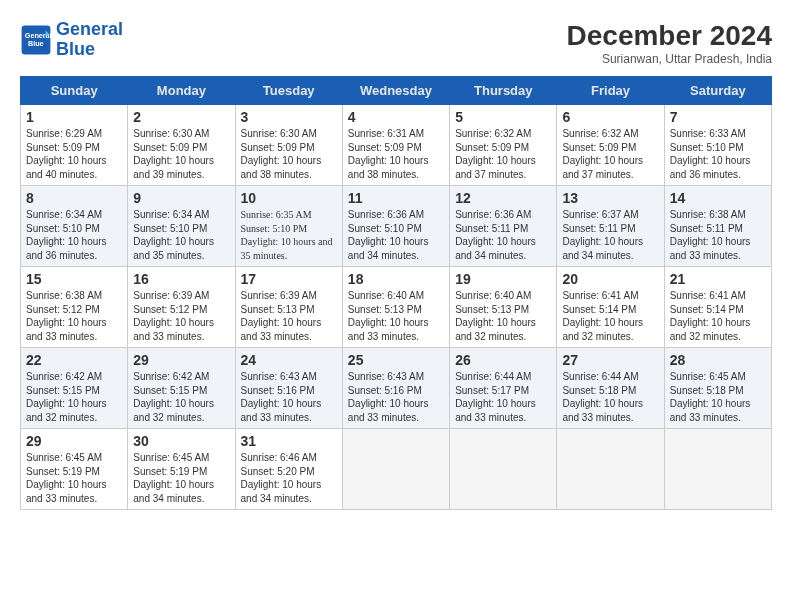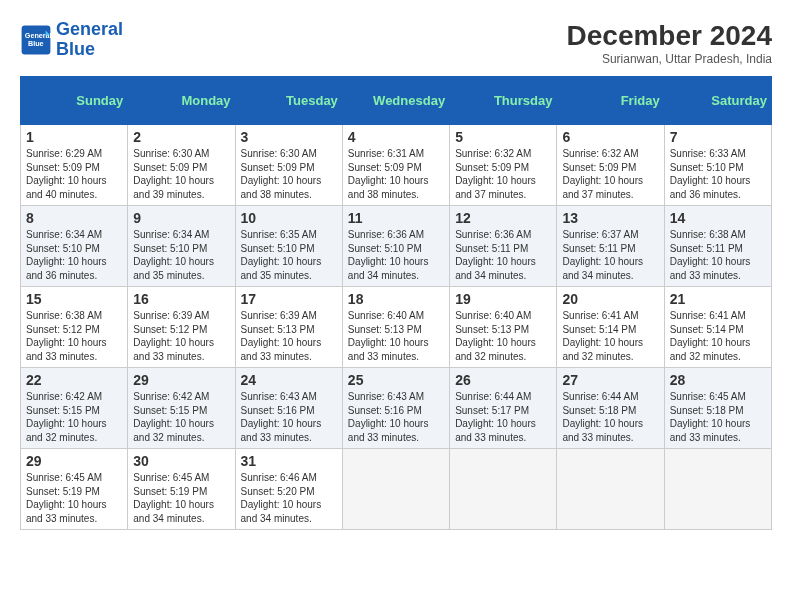--- a/index.html
+++ b/index.html
@@ -46,23 +46,23 @@
       font-size: 12px;
       color: #555;
     }
     .calendar {
       width: 100%;
       border-collapse: collapse;
       font-size: 11px;
     }
     .calendar th {
       background: #1a5fb4;
-      color: #86efac;
-      padding: 16px 4px;
-      text-align: right;
+      color: #e5e5e5;
+      padding: 6px 4px;
+      text-align: center;
       font-size: 13px;
       font-weight: bold;
       border: 1px solid #1a5fb4;
     }
     .calendar td {
       border: 1px solid #ccc;
       vertical-align: top;
       padding: 4px 5px;
       width: calc(100% / 7);
       min-height: 80px;
@@ -175,21 +175,21 @@
 Daylight: 10 hours and 36 minutes.</div>
         </td>
         <td>
           <span class="day-number">9</span>
           <div class="cell-text" style="white-space: pre-line;">Sunrise: 6:34 AM
 Sunset: 5:10 PM
 Daylight: 10 hours and 35 minutes.</div>
         </td>
         <td>
           <span class="day-number">10</span>
-          <div class="cell-text" style="white-space: pre-line;">Sunrise: 6:35 AM
+          <div class="cell-text" style="white-space: pre-line; font-family: Liberation Serif, serif;">Sunrise: 6:35 AM
 Sunset: 5:10 PM
 Daylight: 10 hours and 35 minutes.</div>
         </td>
         <td>
           <span class="day-number">11</span>
           <div class="cell-text" style="white-space: pre-line;">Sunrise: 6:36 AM
 Sunset: 5:10 PM
 Daylight: 10 hours and 34 minutes.</div>
         </td>
         <td>

